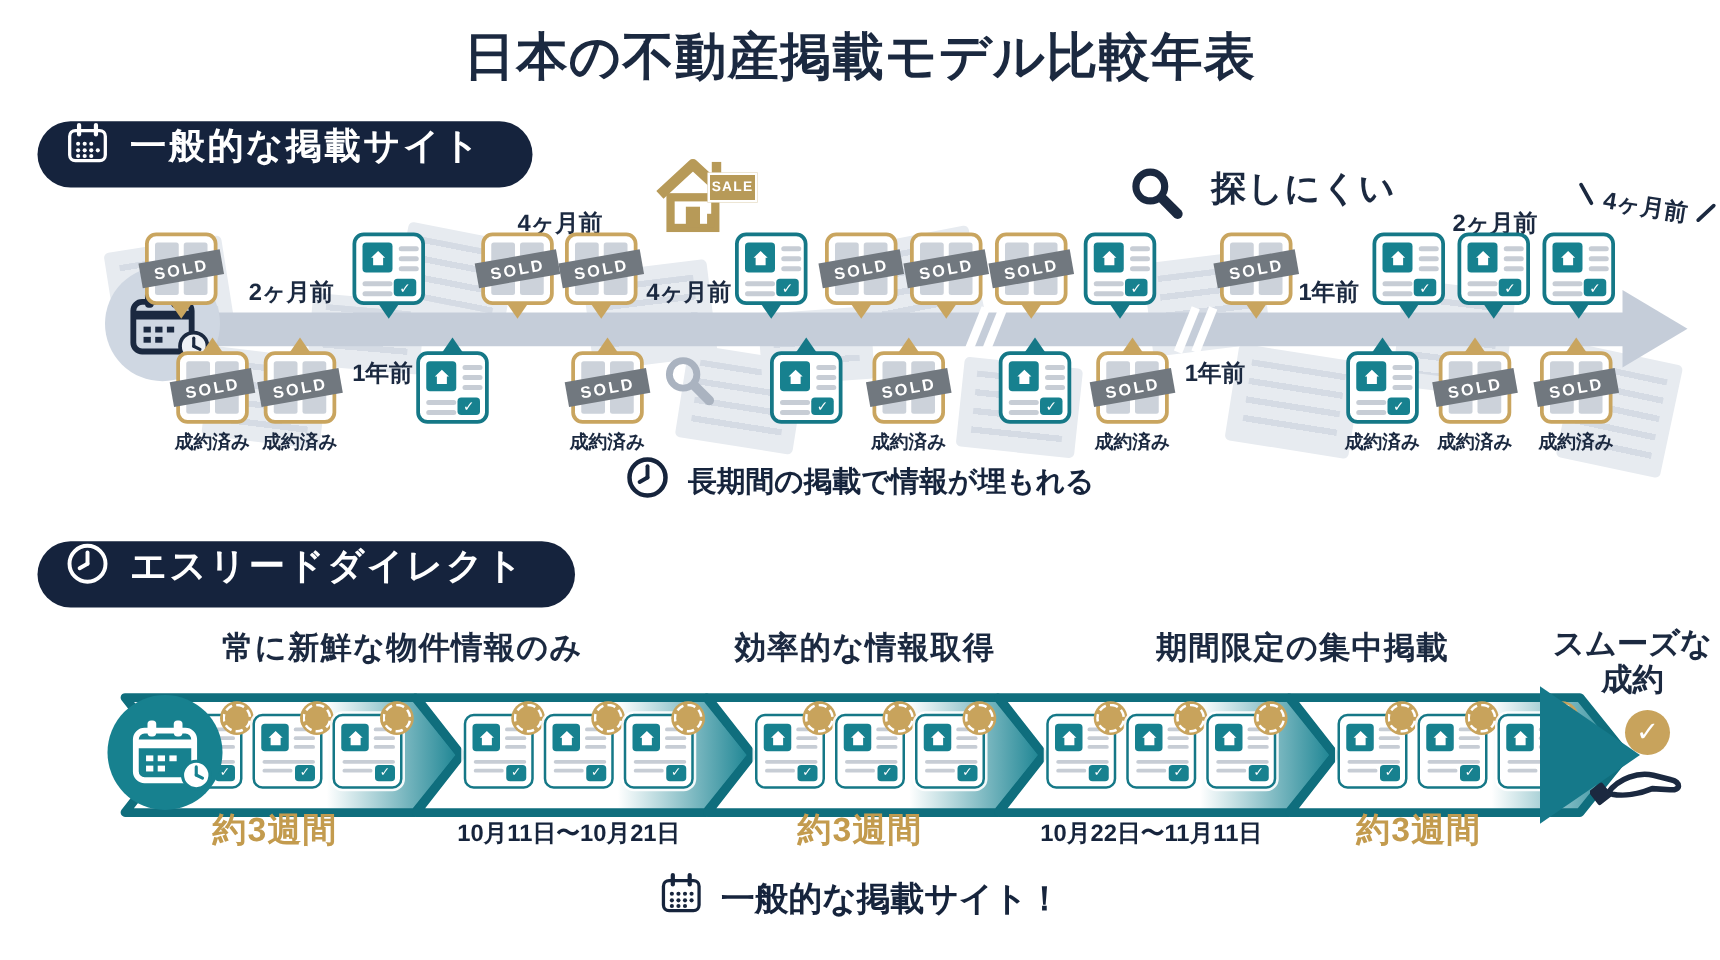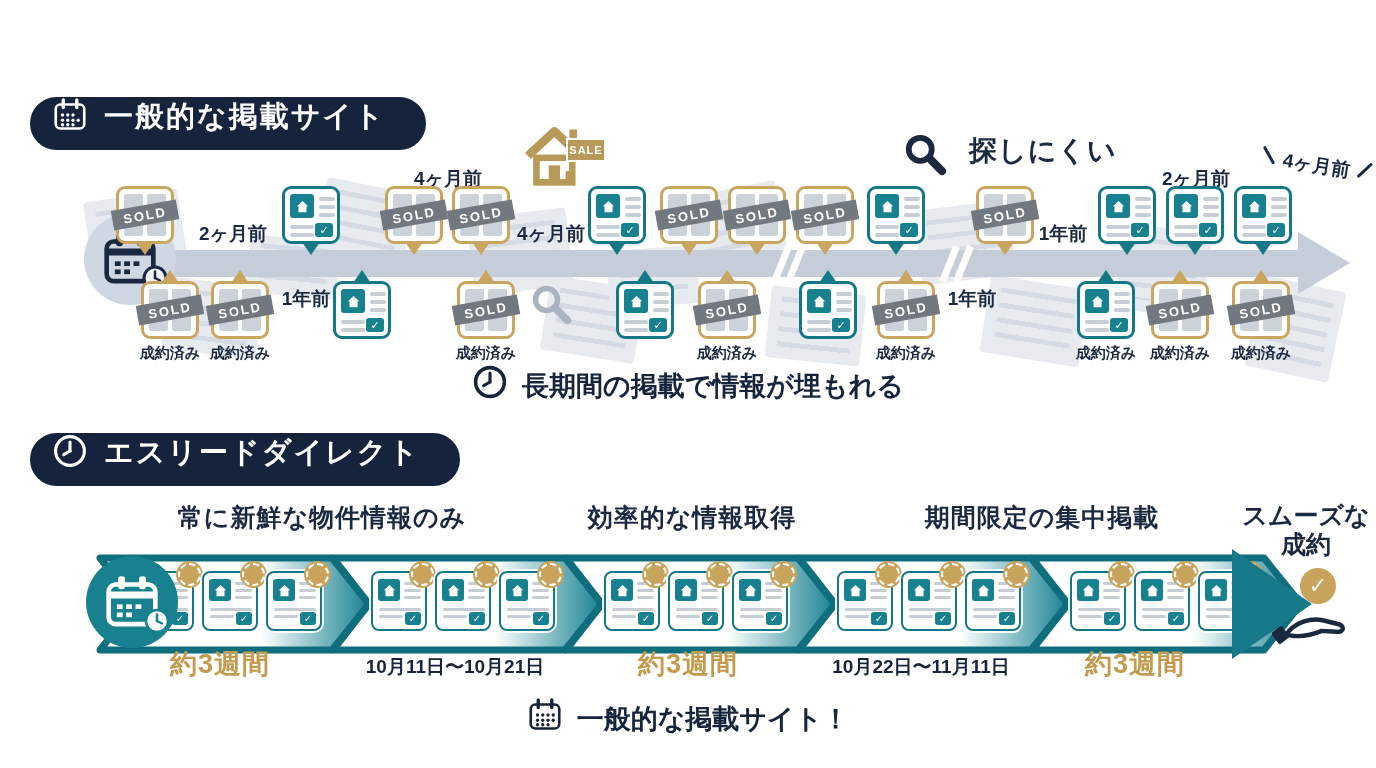--- a/index.html
+++ b/index.html
@@ -62,21 +62,21 @@
   .t-label{position:absolute;font-size:19px;font-weight:800;color:#1b2940;white-space:nowrap;}
   .t-label.tilted{transform:rotate(9deg);}
   .t-label.tilted::before,.t-label.tilted::after{content:"";position:absolute;width:3px;height:20px;
             background:#1b2940;border-radius:2px;top:0;}
   .t-label.tilted::before{left:-16px;transform:rotate(-38deg);}
   .t-label.tilted::after{right:-16px;transform:rotate(38deg);}
   .mag-small{position:absolute;}
   
   .foot-row{position:absolute;left:0;width:1376px;display:flex;align-items:center;
             justify-content:center;gap:14px;color:#16243c;font-weight:900;}
-  .foot1{top:364px;font-size:27px;text-align:right;}
+  .foot1{top:364px;font-size:23px;text-align:right;}
   .foot2{top:697px;font-size:27px;}
   
   .phase-title{position:absolute;top:501px;transform:translateX(-50%);font-size:25px;
                font-weight:900;color:#1b2940;white-space:nowrap;letter-spacing:1px;}
   .result-title{position:absolute;left:1238px;top:501px;width:136px;text-align:center;
                 font-size:25px;font-weight:900;color:#1b2940;line-height:1.15;}
   .segment{position:absolute;top:554px;width:280px;height:100px;}
   .bcard{position:absolute;width:56px;height:60px;background:#fff;border:2.5px solid #157887;
          border-radius:8px;box-sizing:border-box;box-shadow:0 0 0 2px rgba(255,255,255,.9);}
   .bc-house{position:absolute;left:5px;top:6px;width:22px;height:22px;background:#17818f;
@@ -96,20 +96,21 @@
   .result-icon{position:absolute;left:1272px;top:568px;width:80px;height:80px;}
   .check-circle{position:absolute;left:28px;top:0;width:36px;height:36px;border-radius:50%;
                 background:#c8a35c;color:#fff;font-size:22px;font-weight:900;display:flex;
                 align-items:center;justify-content:center;}
 </style>
 </head>
 <body>
 
 <div class="canvas">
 
+  <h1 class="title">日本の不動産掲載モデル比較年表</h1>
 
   <div class="pill pill1">
     <span class="pill-icon">
       <svg width="36" height="36" viewBox="0 0 48 48">
           <rect x="5" y="10" width="38" height="32" rx="6" fill="none" stroke="#fff" stroke-width="3.5"></rect>
           <line x1="15" y1="4" x2="15" y2="14" stroke="#fff" stroke-width="4.5" stroke-linecap="round"></line>
           <line x1="33" y1="4" x2="33" y2="14" stroke="#fff" stroke-width="4.5" stroke-linecap="round"></line>
           <g fill="#fff">
             <circle cx="14" cy="24" r="2.2"></circle>
             <circle cx="21" cy="24" r="2.2"></circle>

